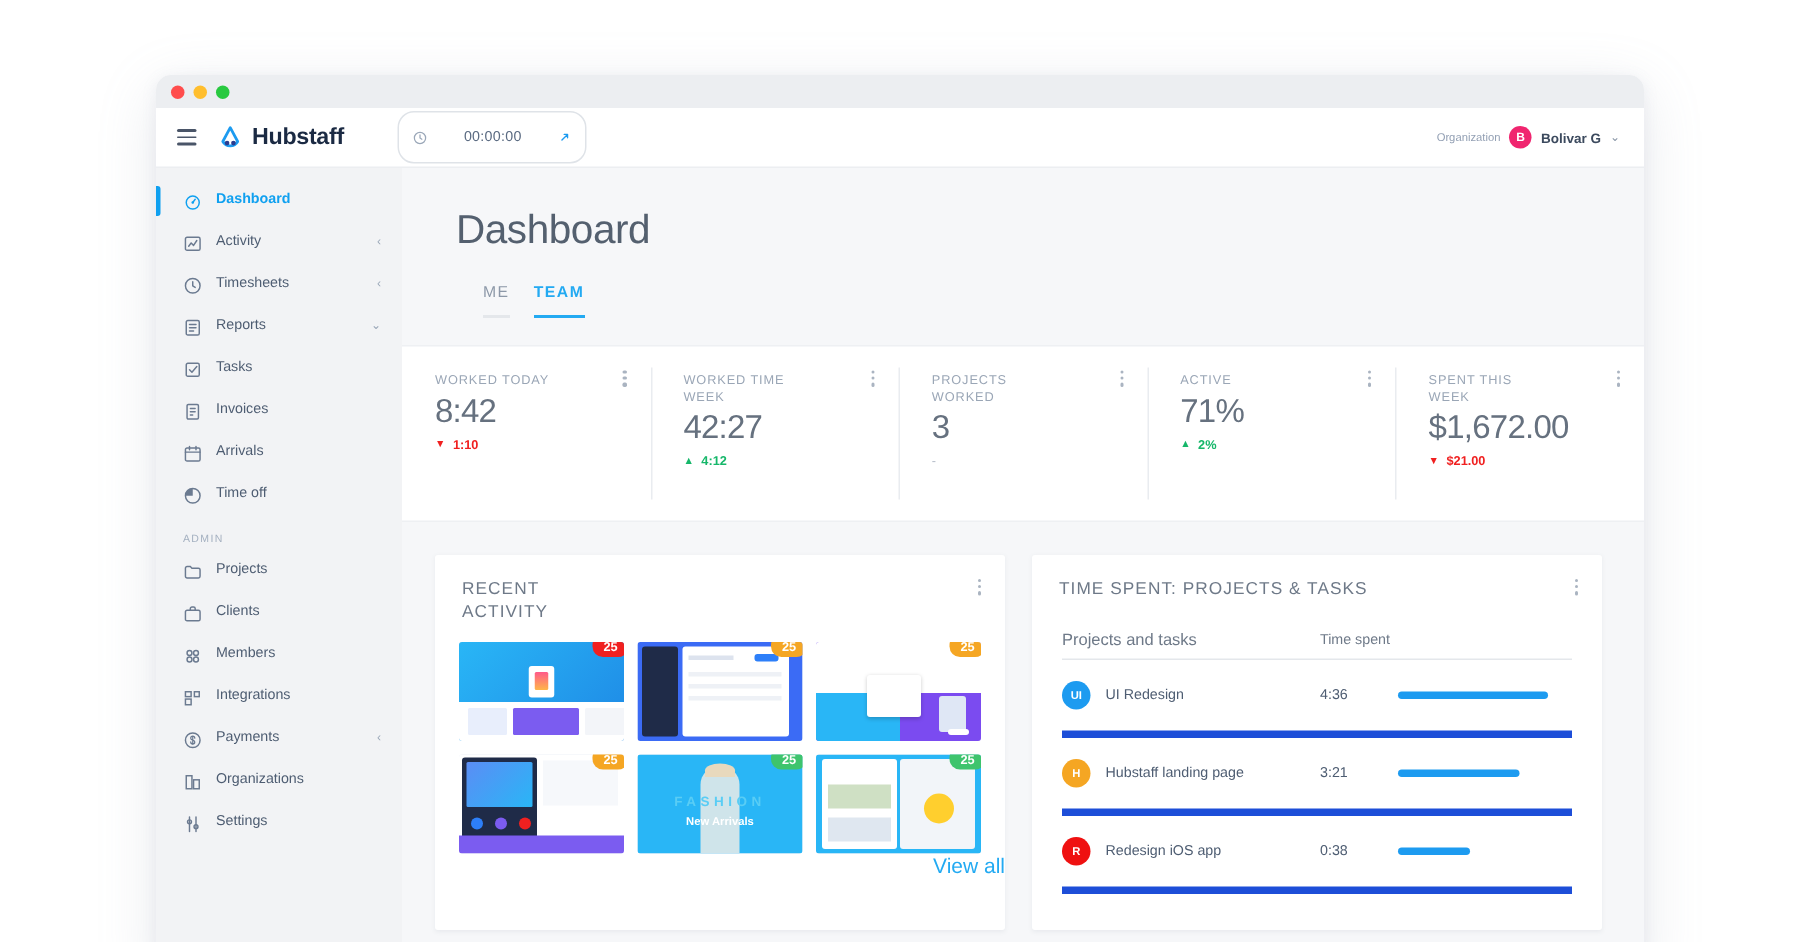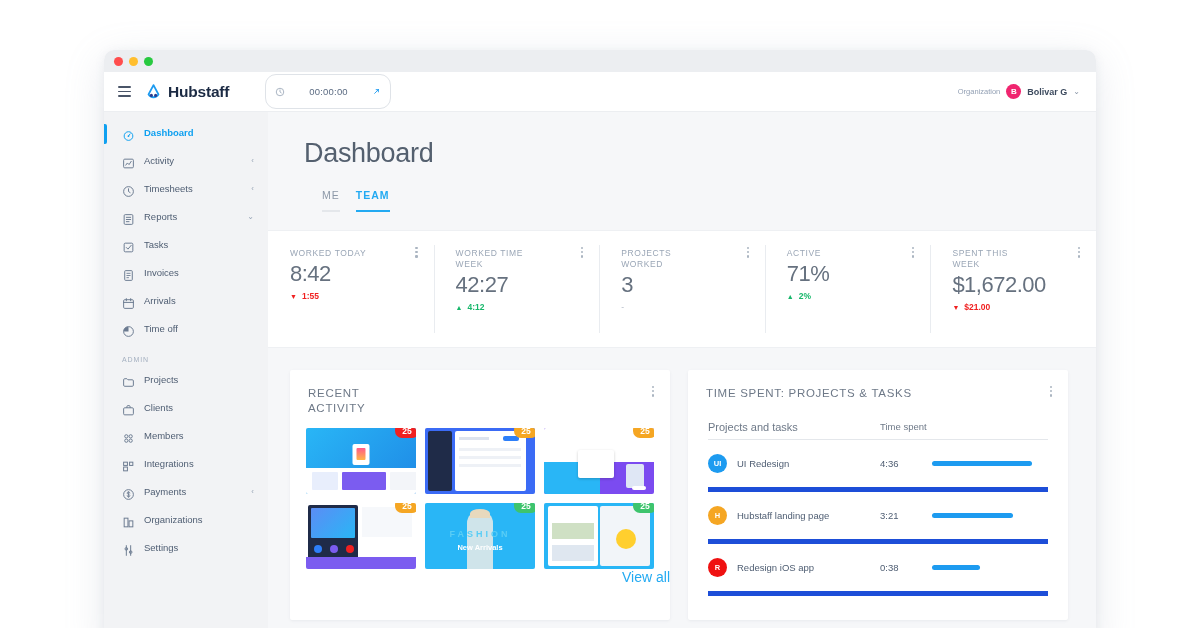--- a/index.html
+++ b/index.html
@@ -349,21 +349,21 @@
           </div>
         </div>
 
         <div class="stats">
 
           <div class="stat">
             <div class="stat-label">WORKED TODAY</div>
             <div class="stat-value">8:42</div>
             <div class="stat-delta down">
               <span class="arrow">▼</span>
-              <span class="delta-txt">1:55</span>
+              <span class="delta-txt">1:10</span>
             </div>
             <span class="kebab">
                 <i></i>
                 <i></i>
                 <i></i>
               </span>
           </div>
 
           <div class="stat">
             <div class="stat-label">WORKED TIME WEEK</div>

